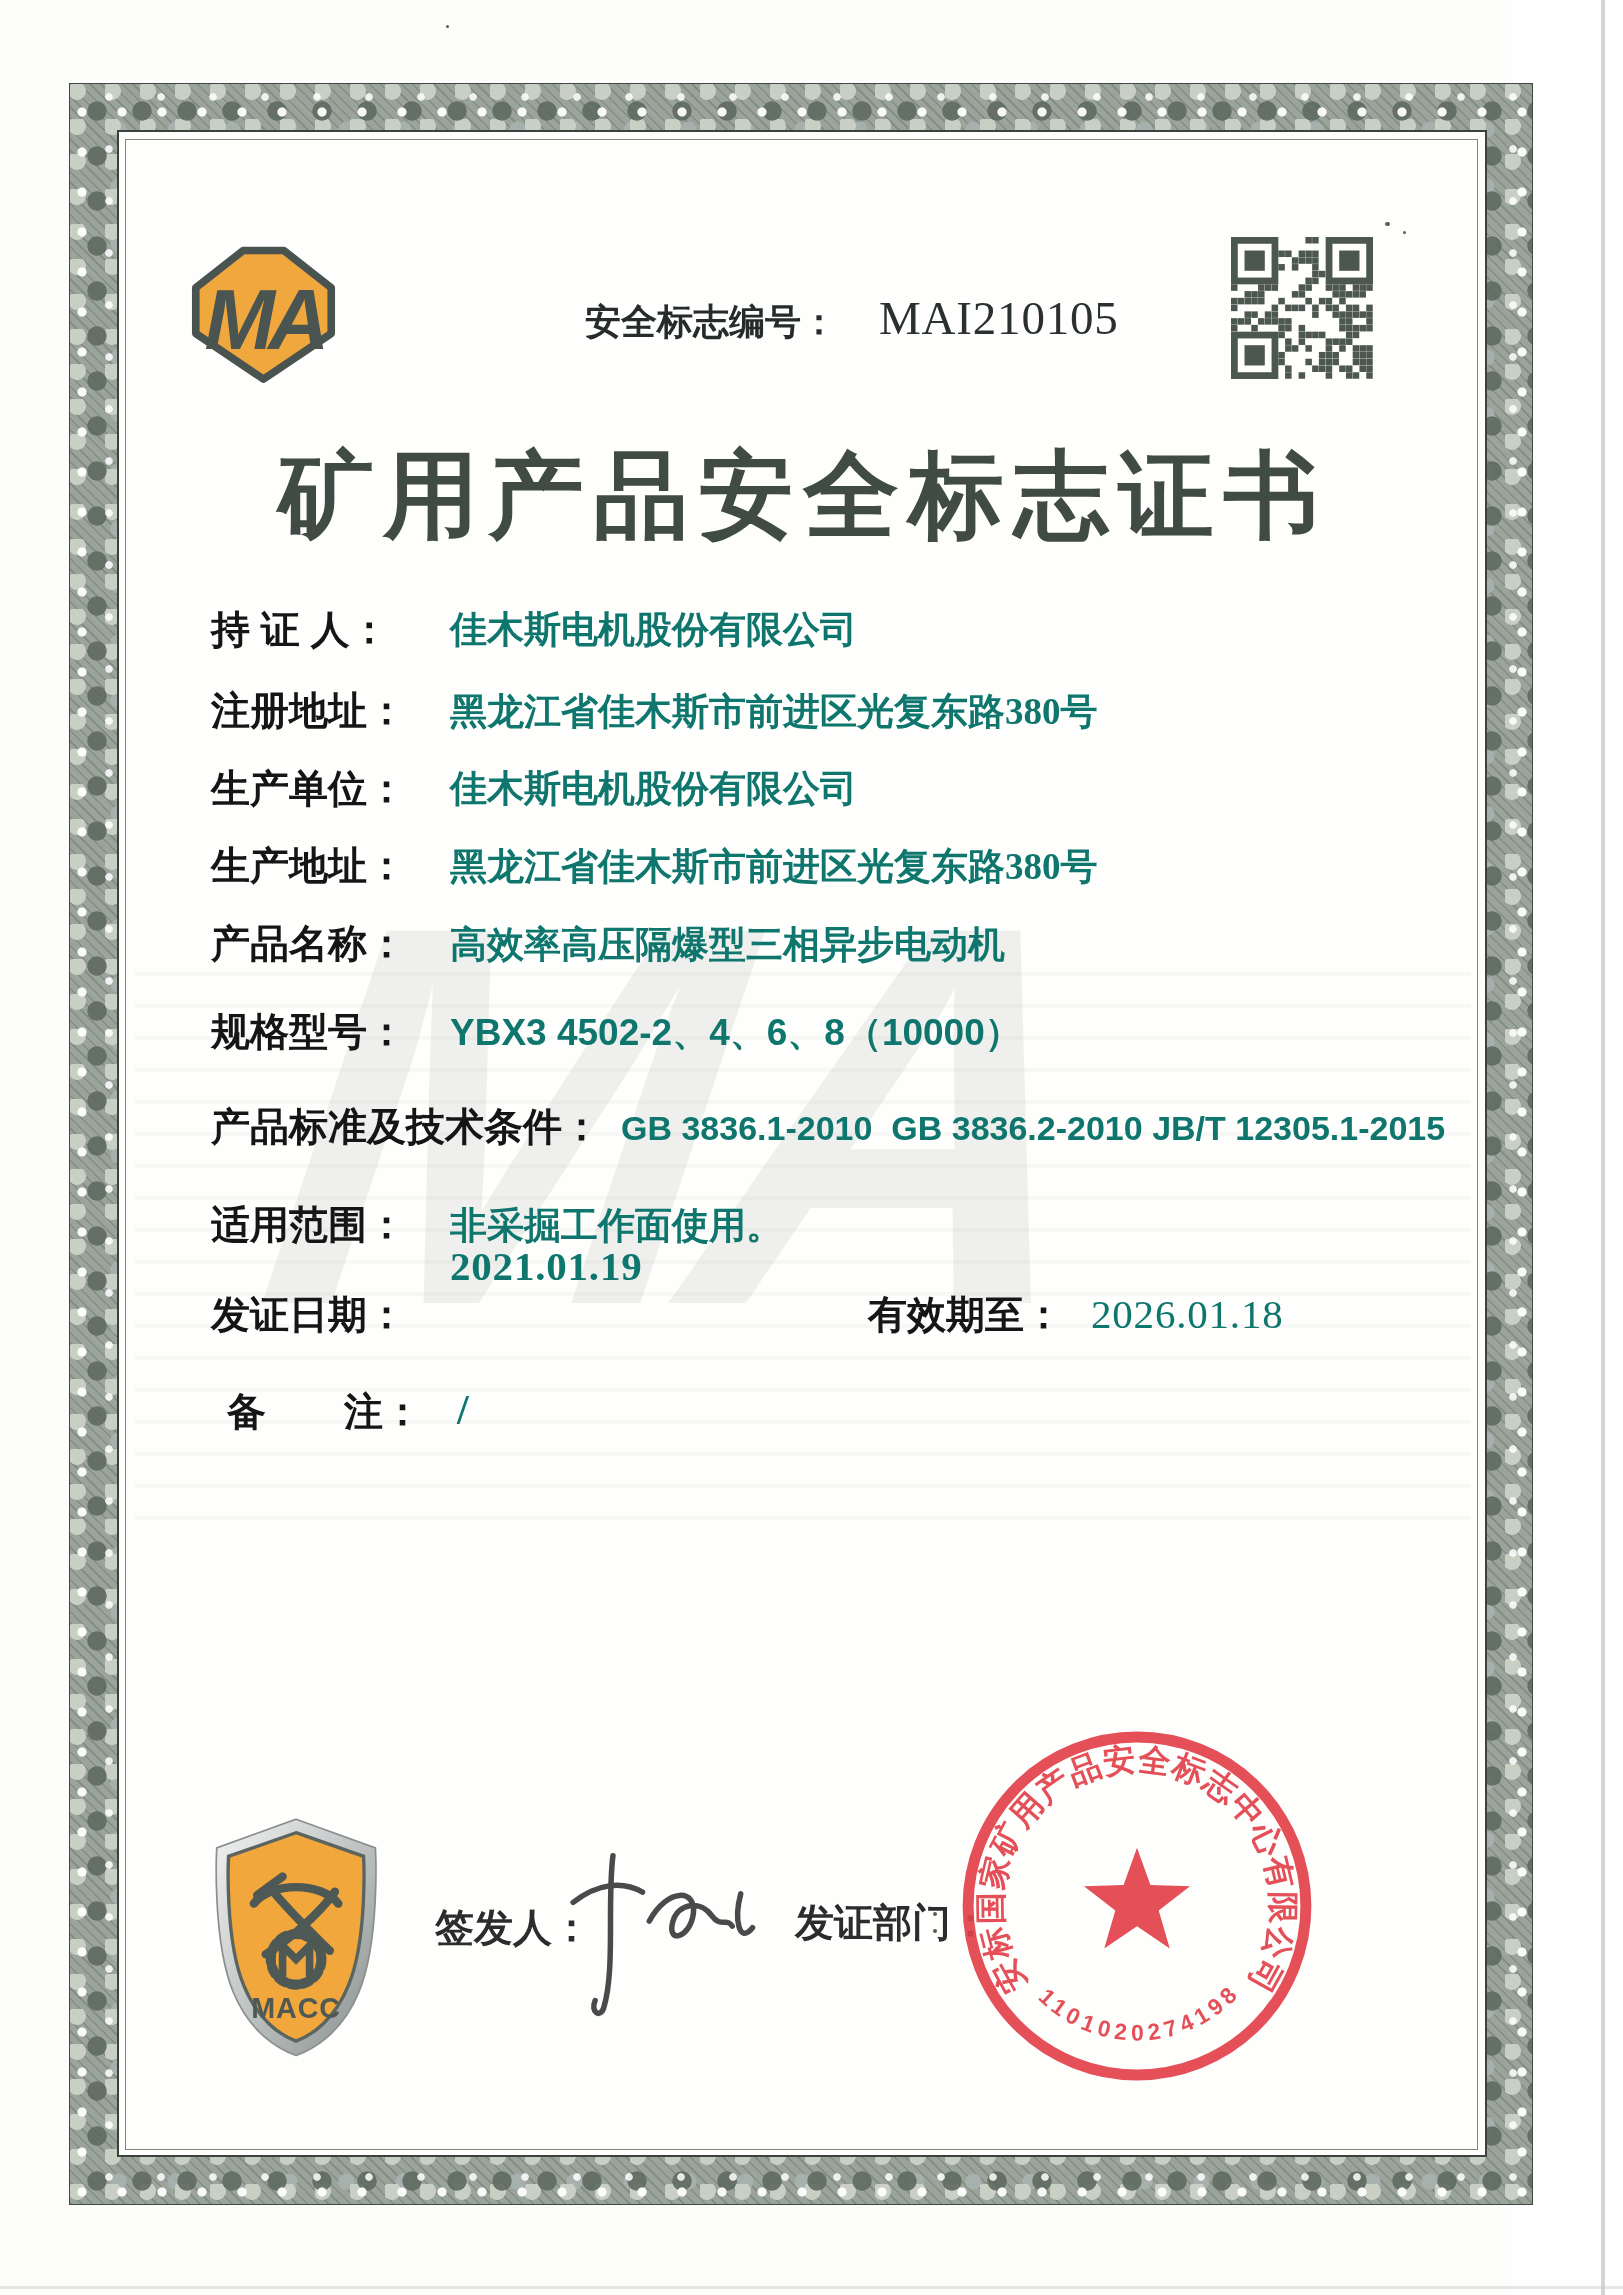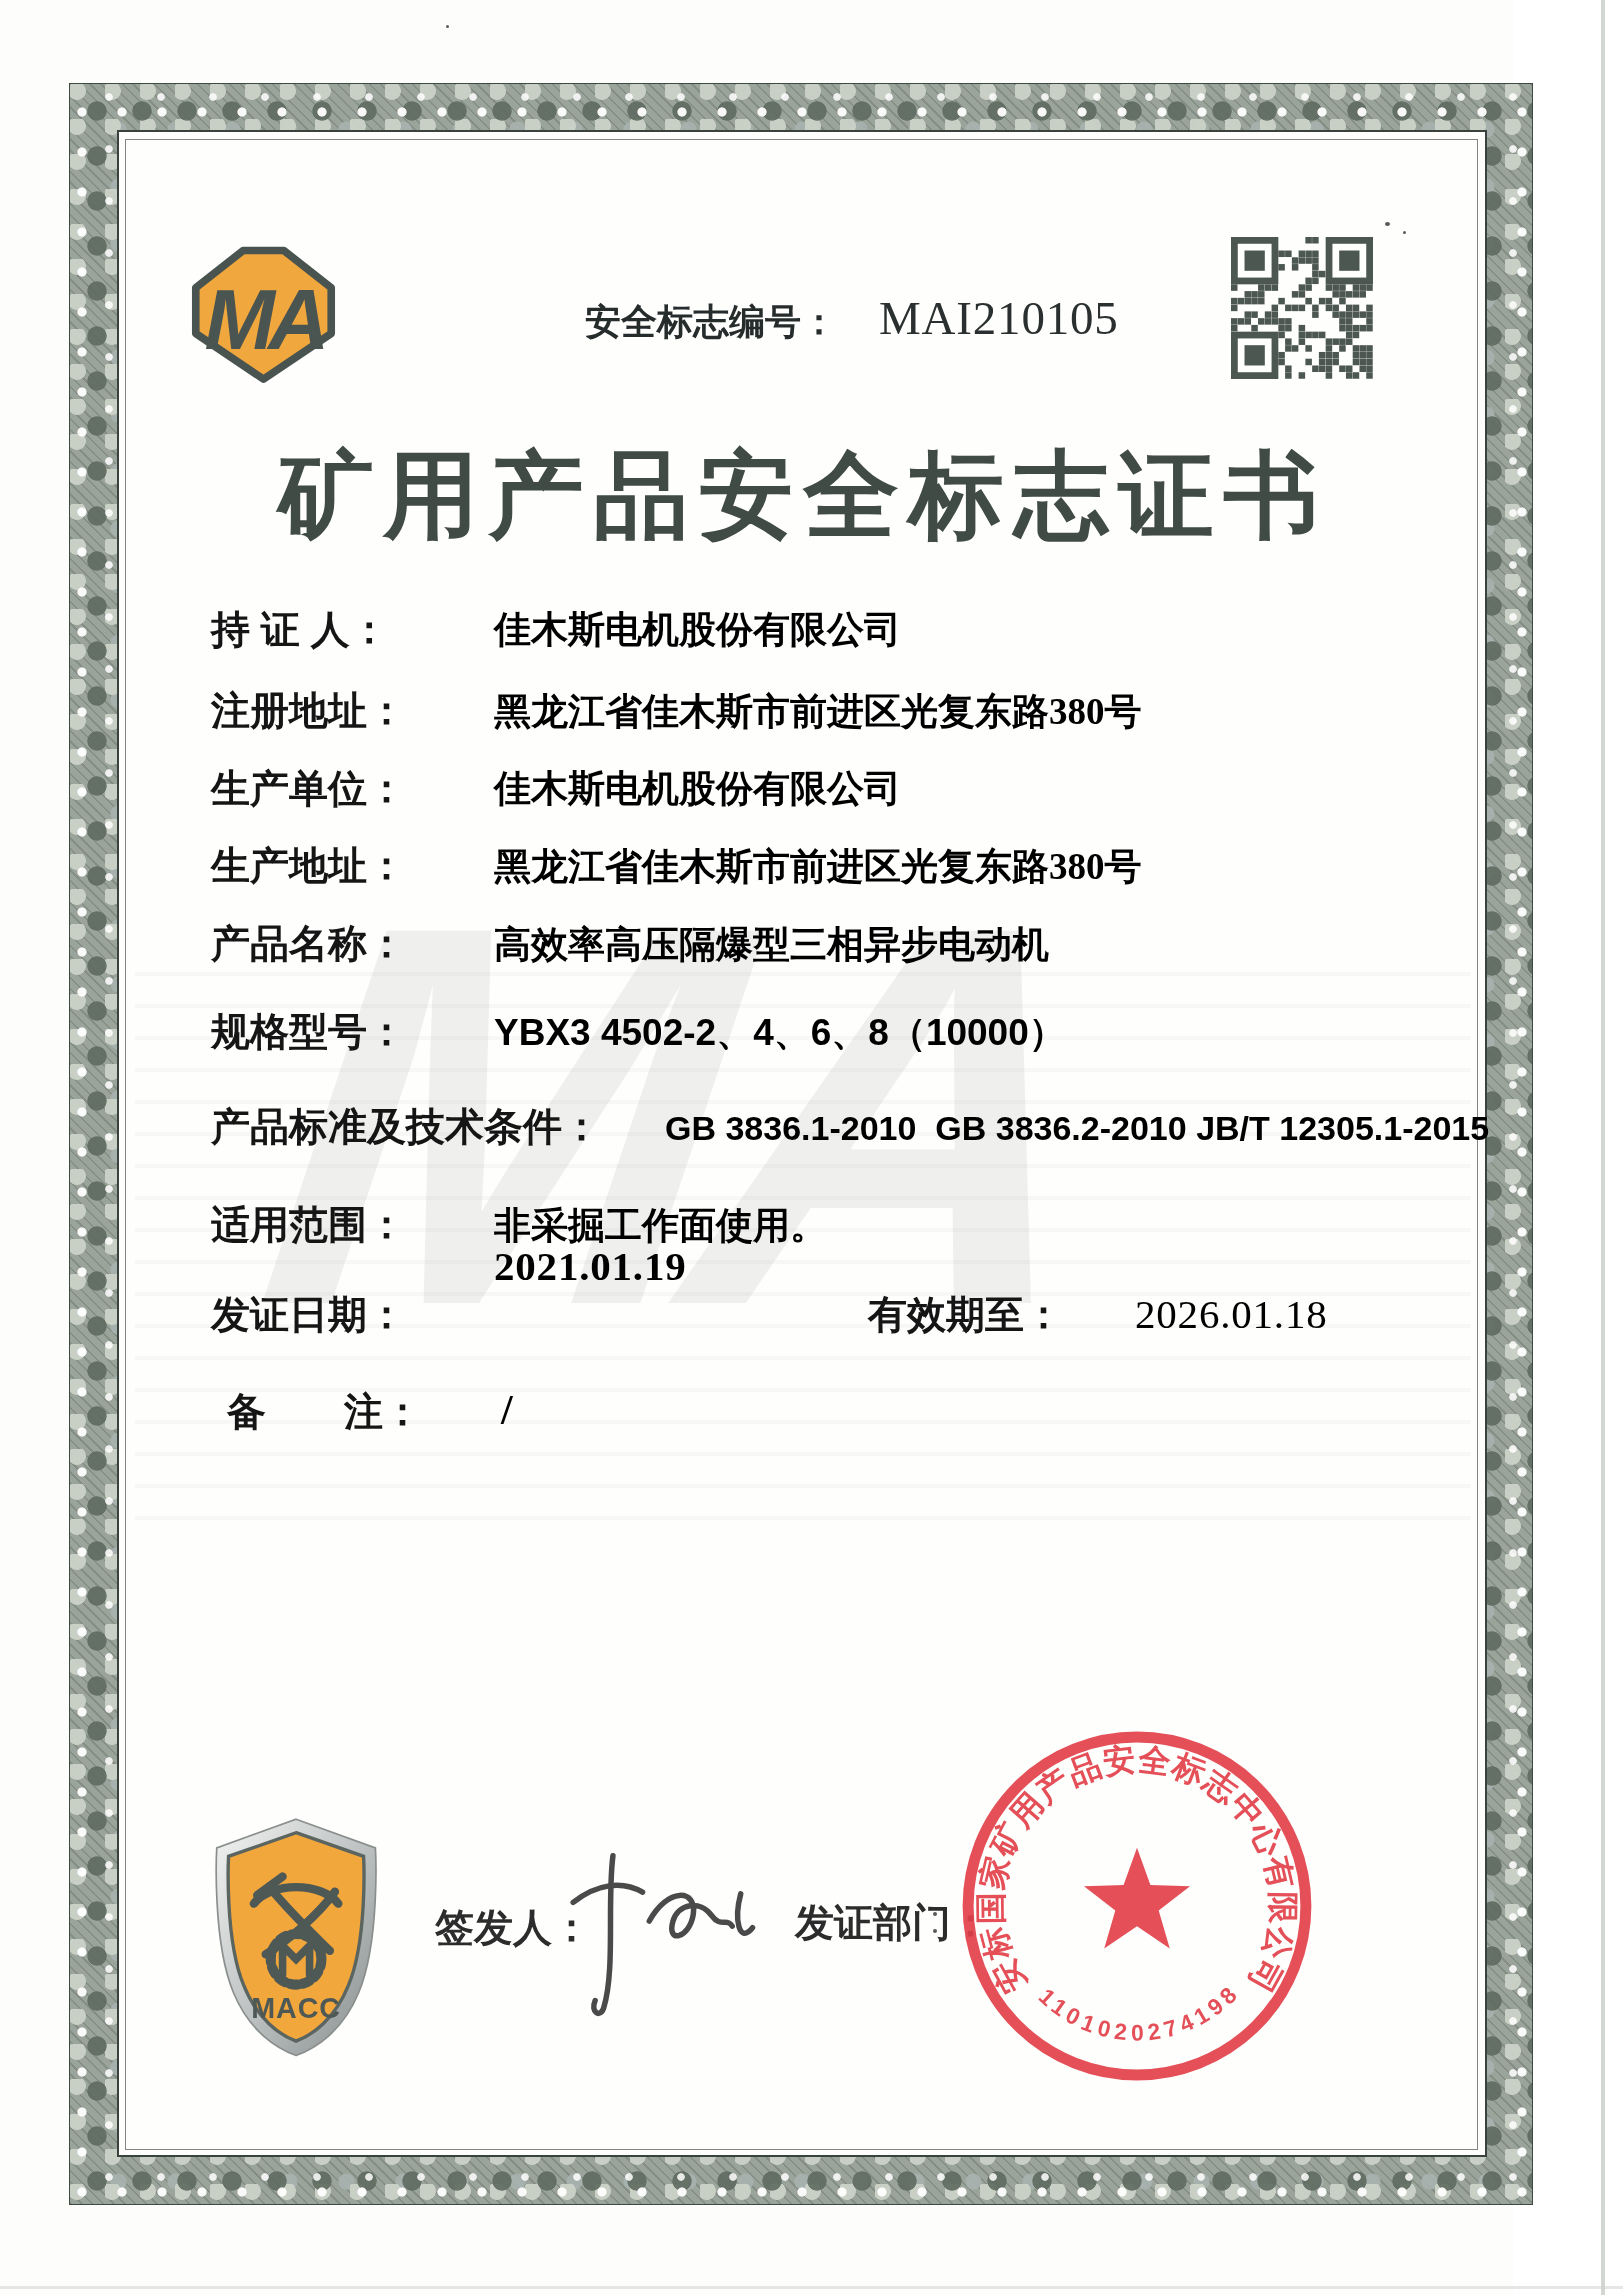--- a/index.html
+++ b/index.html
@@ -25,21 +25,21 @@
   .watermark{position:absolute;left:279px;top:845px;font-size:541px;line-height:1;
     font-family:"Liberation Sans",sans-serif;font-weight:bold;font-style:italic;
     color:rgba(160,170,163,0.16);letter-spacing:-24px;transform:skewX(-8deg);}
 
   .scan-texture{position:absolute;left:135px;top:972px;width:1336px;height:575px;
     background:repeating-linear-gradient(180deg, rgba(120,128,122,.05) 0 4.2px, rgba(0,0,0,0) 4.2px 32px);}
 
   .cert-label{position:absolute;font-family:"Liberation Sans",sans-serif;font-weight:bold;
     font-size:39px;color:#151515;white-space:pre;line-height:1.1;}
   .cert-value{position:absolute;font-family:"Liberation Serif",serif;font-weight:600;
-    font-size:37px;color:#000000;white-space:pre;line-height:1.1;margin-left:44px;}
+    font-size:37px;color:#0f766e;white-space:pre;line-height:1.1;}
   .cert-value.code{font-family:"Liberation Sans",sans-serif;font-weight:bold;}
   .cert-value.date{font-weight:normal;font-size:41px;letter-spacing:0.8px;}
 
   .headno-label{position:absolute;left:585px;top:298px;font-size:36px;font-weight:bold;color:#262c2c;white-space:pre;}
   .headno-value{position:absolute;left:879px;top:291px;font-family:"Liberation Serif",serif;
     font-size:47px;color:#2a302f;letter-spacing:0.8px;}
 
   .doc-title{position:absolute;left:127px;top:433px;width:1353px;text-align:center;
     font-family:"Liberation Serif",serif;font-weight:900;font-size:95px;letter-spacing:10px;
     color:#414b46;white-space:nowrap;}

